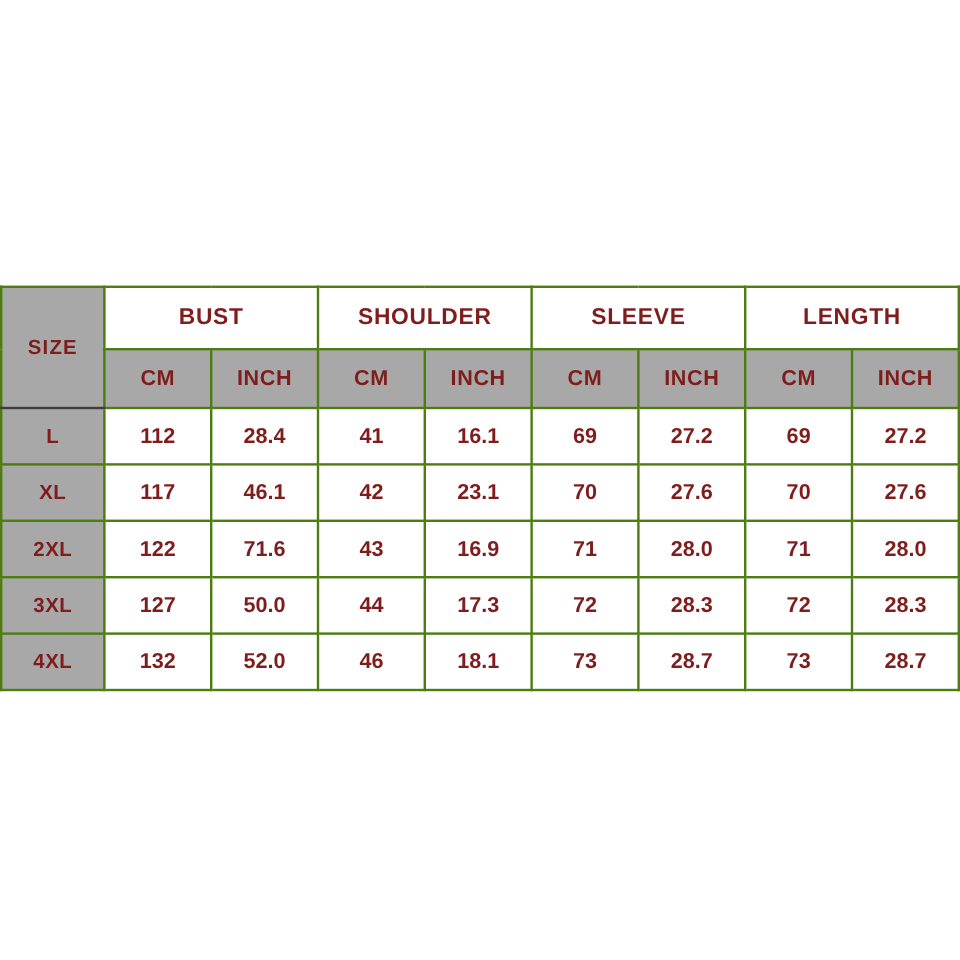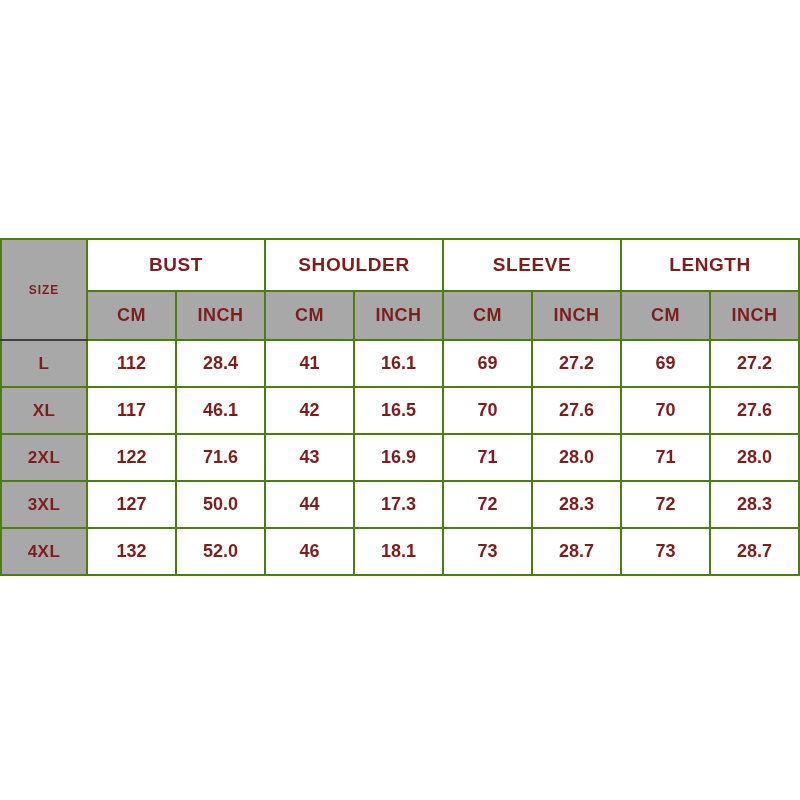--- a/index.html
+++ b/index.html
@@ -45,21 +45,21 @@
 
   
   tr.group-row td {
     height: 50px;
     font-size: 19px;
     letter-spacing: 0.6px;
     background: #ffffff;
   }
   tr.group-row td.size-cell {
     background: #a8a8a8;
-    font-size: 12px;
+    font-size: 17px;
     letter-spacing: 1px;
   }
   
   tr.unit-row td {
     height: 47px;
     font-size: 18px;
     background: #a8a8a8;
     letter-spacing: 0.5px;
   }
   
@@ -124,21 +124,21 @@
           <td>27.2</td>
           <td>69</td>
           <td>27.2</td>
         </tr>
 
         <tr class="data-row">
           <td class="size-cell">XL</td>
           <td>117</td>
           <td>46.1</td>
           <td>42</td>
-          <td>16.5</td>
+          <td>23.1</td>
           <td>70</td>
           <td>27.6</td>
           <td>70</td>
           <td>27.6</td>
         </tr>
 
         <tr class="data-row">
           <td class="size-cell">2XL</td>
           <td>122</td>
           <td>71.6</td>

